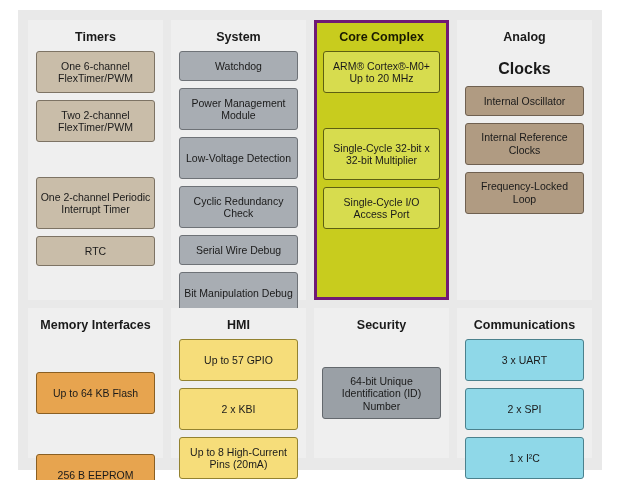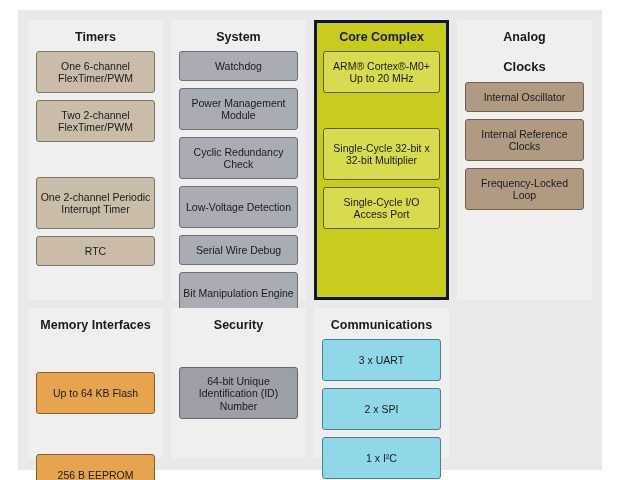--- a/index.html
+++ b/index.html
@@ -46,21 +46,21 @@
   .group {
     background: #efefef;
     box-sizing: border-box;
     padding: 6px 8px 8px 8px;
     display: flex;
     flex-direction: column;
     align-items: stretch;
   }
   .group.highlight {
     background: #c8cc1e;
-    border: 3px solid #0f172a;
+    border: 3px solid #701a75;
     padding: 4px 6px 6px 6px;
   }
   .group-title {
     font-size: 12.5px;
     font-weight: bold;
     color: #1a1a1a;
     text-align: center;
     padding: 4px 0 7px 0;
     line-height: 1.15;
   }
@@ -90,21 +90,21 @@
   .b-tan      { background: #c9bda9; border-color: #7d7364; }
   .b-gray     { background: #a8adb3; border-color: #6e7277; }
   .b-olive    { background: #d7dc4e; border-color: #5d5f12; }
   .b-brown    { background: #b09b82; border-color: #6f6050; }
   .b-orange   { background: #e7a44f; border-color: #8a5f23; margin-top: 33px; }
   .b-yellow   { background: #f6dd7a; border-color: #938230; }
   .b-darkgray { background: #9aa0a6; border-color: #63686d; }
   .b-cyan     { background: #8fd8e8; border-color: #4b818d; }
 
   .subhead {
-    font-size: 13px;
+    font-size: 16px;
     font-weight: bold;
     color: #1a1a1a;
     text-align: center;
     padding: 9px 0 7px 0;
     line-height: 1.15;
   }
   .h2 { min-height: 42px; }
   .h3 { min-height: 52px; margin-top: 28px; }
 </style>
 </head>
@@ -122,24 +122,24 @@
           <div class="block b-tan h3">One 2-channel Periodic Interrupt Timer</div>
           <div class="block b-tan">RTC</div>
         </div>
       </div>
 
       <div class="group">
         <div class="group-title">System</div>
         <div class="blocks">
           <div class="block b-gray">Watchdog</div>
           <div class="block b-gray h2">Power Management Module</div>
+          <div class="block b-gray h2">Low-Voltage Detection</div>
           <div class="block b-gray h2">Cyclic Redundancy Check</div>
-          <div class="block b-gray h2">Low-Voltage Detection</div>
           <div class="block b-gray">Serial Wire Debug</div>
-          <div class="block b-gray h2">Bit Manipulation Engine</div>
+          <div class="block b-gray h2">Bit Manipulation Debug</div>
         </div>
       </div>
 
       <div class="group highlight">
         <div class="group-title">Core Complex</div>
         <div class="blocks">
           <div class="block b-olive h2">ARM® Cortex®-M0+ Up to 20 MHz</div>
           <div class="block b-olive h3">Single-Cycle 32-bit x 32-bit Multiplier</div>
           <div class="block b-olive h2">Single-Cycle I/O Access Port</div>
         </div>
@@ -157,20 +157,28 @@
 
       <div class="group">
         <div class="group-title">Memory Interfaces</div>
         <div class="blocks">
           <div class="block b-orange h2">Up to 64 KB Flash</div>
           <div class="block b-orange h2">256 B EEPROM</div>
           <div class="block b-orange h2">Up to 4 KB RAM</div>
         </div>
       </div>
 
+      <div class="group">
+        <div class="group-title">HMI</div>
+        <div class="blocks">
+          <div class="block b-yellow h2">Up to 57 GPIO</div>
+          <div class="block b-yellow h2">2 x  KBI</div>
+          <div class="block b-yellow h2">Up to 8 High-Current Pins (20mA)</div>
+        </div>
+      </div>
 
       <div class="group">
         <div class="group-title">Security</div>
         <div class="blocks">
           <div class="block b-darkgray h3">64-bit Unique Identification (ID) Number</div>
         </div>
       </div>
 
       <div class="group">
         <div class="group-title">Communications</div>

